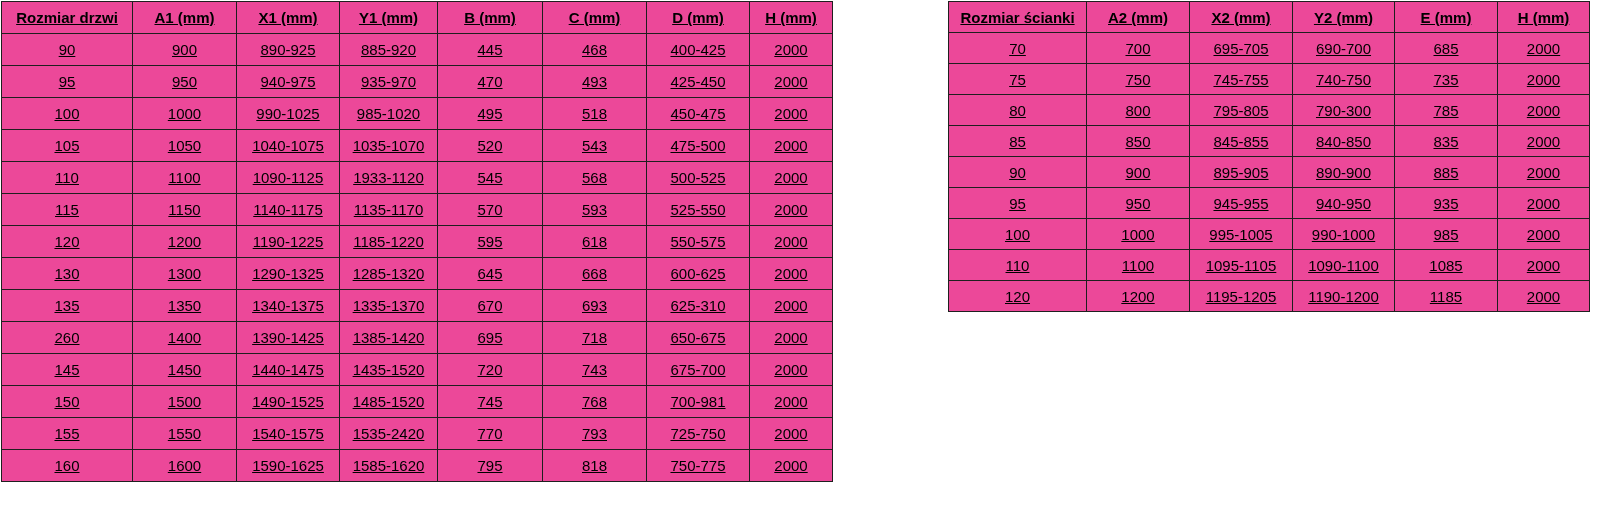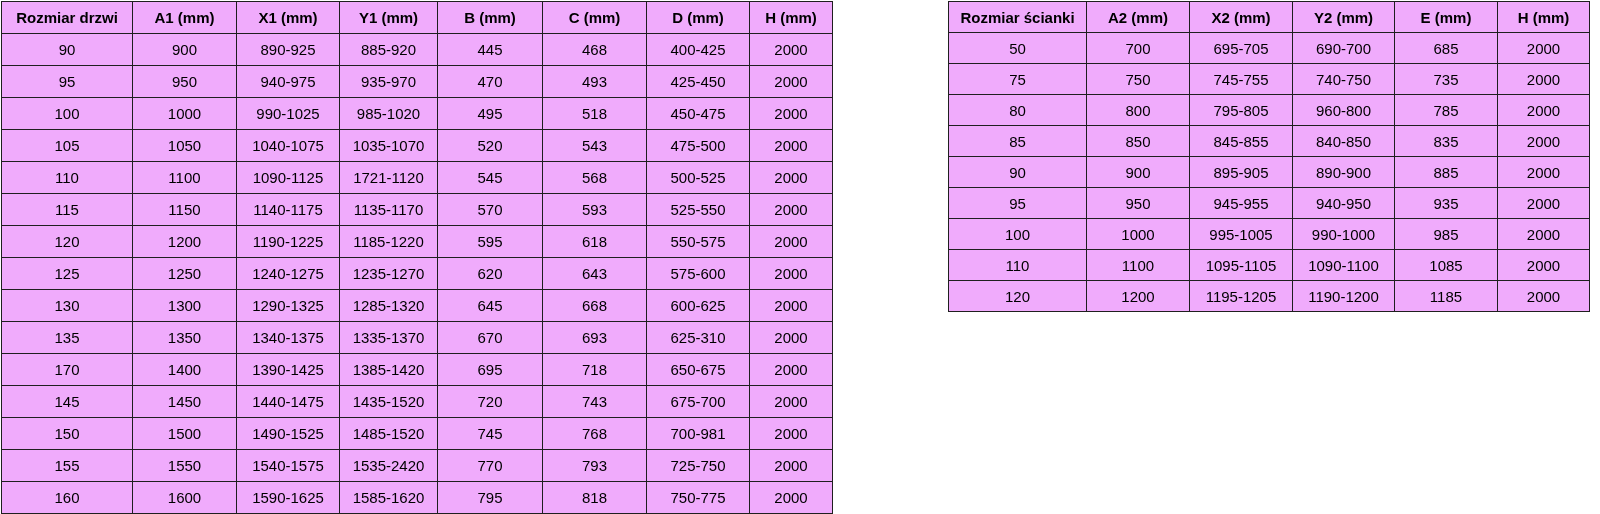--- a/index.html
+++ b/index.html
@@ -14,21 +14,22 @@
   .canvas {
     position: relative;
     width: 1600px;
     height: 514px;
     background: #ffffff;
   }
   table.spec-table {
     position: absolute;
     border-collapse: collapse;
     table-layout: fixed;
-    background: #f0abfc;
+    background: #ec4899;
+    text-decoration: underline;
   }
   table.spec-table th,
   table.spec-table td {
     border: 1px solid #1f1f1f;
     text-align: center;
     vertical-align: middle;
     padding: 0 2px;
     font-size: 15px;
     color: #000000;
     white-space: nowrap;
@@ -119,21 +120,21 @@
           <td>1035-1070</td>
           <td>520</td>
           <td>543</td>
           <td>475-500</td>
           <td>2000</td>
         </tr>
         <tr>
           <td>110</td>
           <td>1100</td>
           <td>1090-1125</td>
-          <td>1721-1120</td>
+          <td>1933-1120</td>
           <td>545</td>
           <td>568</td>
           <td>500-525</td>
           <td>2000</td>
         </tr>
         <tr>
           <td>115</td>
           <td>1150</td>
           <td>1140-1175</td>
           <td>1135-1170</td>
@@ -146,51 +147,41 @@
           <td>120</td>
           <td>1200</td>
           <td>1190-1225</td>
           <td>1185-1220</td>
           <td>595</td>
           <td>618</td>
           <td>550-575</td>
           <td>2000</td>
         </tr>
         <tr>
-          <td>125</td>
-          <td>1250</td>
-          <td>1240-1275</td>
-          <td>1235-1270</td>
-          <td>620</td>
-          <td>643</td>
-          <td>575-600</td>
-          <td>2000</td>
-        </tr>
-        <tr>
           <td>130</td>
           <td>1300</td>
           <td>1290-1325</td>
           <td>1285-1320</td>
           <td>645</td>
           <td>668</td>
           <td>600-625</td>
           <td>2000</td>
         </tr>
         <tr>
           <td>135</td>
           <td>1350</td>
           <td>1340-1375</td>
           <td>1335-1370</td>
           <td>670</td>
           <td>693</td>
           <td>625-310</td>
           <td>2000</td>
         </tr>
         <tr>
-          <td>170</td>
+          <td>260</td>
           <td>1400</td>
           <td>1390-1425</td>
           <td>1385-1420</td>
           <td>695</td>
           <td>718</td>
           <td>650-675</td>
           <td>2000</td>
         </tr>
         <tr>
           <td>145</td>
@@ -249,40 +240,40 @@
           <th>Rozmiar ścianki</th>
           <th>A2 (mm)</th>
           <th>X2 (mm)</th>
           <th>Y2 (mm)</th>
           <th>E (mm)</th>
           <th>H (mm)</th>
         </tr>
     </thead>
     <tbody>
         <tr>
-          <td>50</td>
+          <td>70</td>
           <td>700</td>
           <td>695-705</td>
           <td>690-700</td>
           <td>685</td>
           <td>2000</td>
         </tr>
         <tr>
           <td>75</td>
           <td>750</td>
           <td>745-755</td>
           <td>740-750</td>
           <td>735</td>
           <td>2000</td>
         </tr>
         <tr>
           <td>80</td>
           <td>800</td>
           <td>795-805</td>
-          <td>960-800</td>
+          <td>790-300</td>
           <td>785</td>
           <td>2000</td>
         </tr>
         <tr>
           <td>85</td>
           <td>850</td>
           <td>845-855</td>
           <td>840-850</td>
           <td>835</td>
           <td>2000</td>

